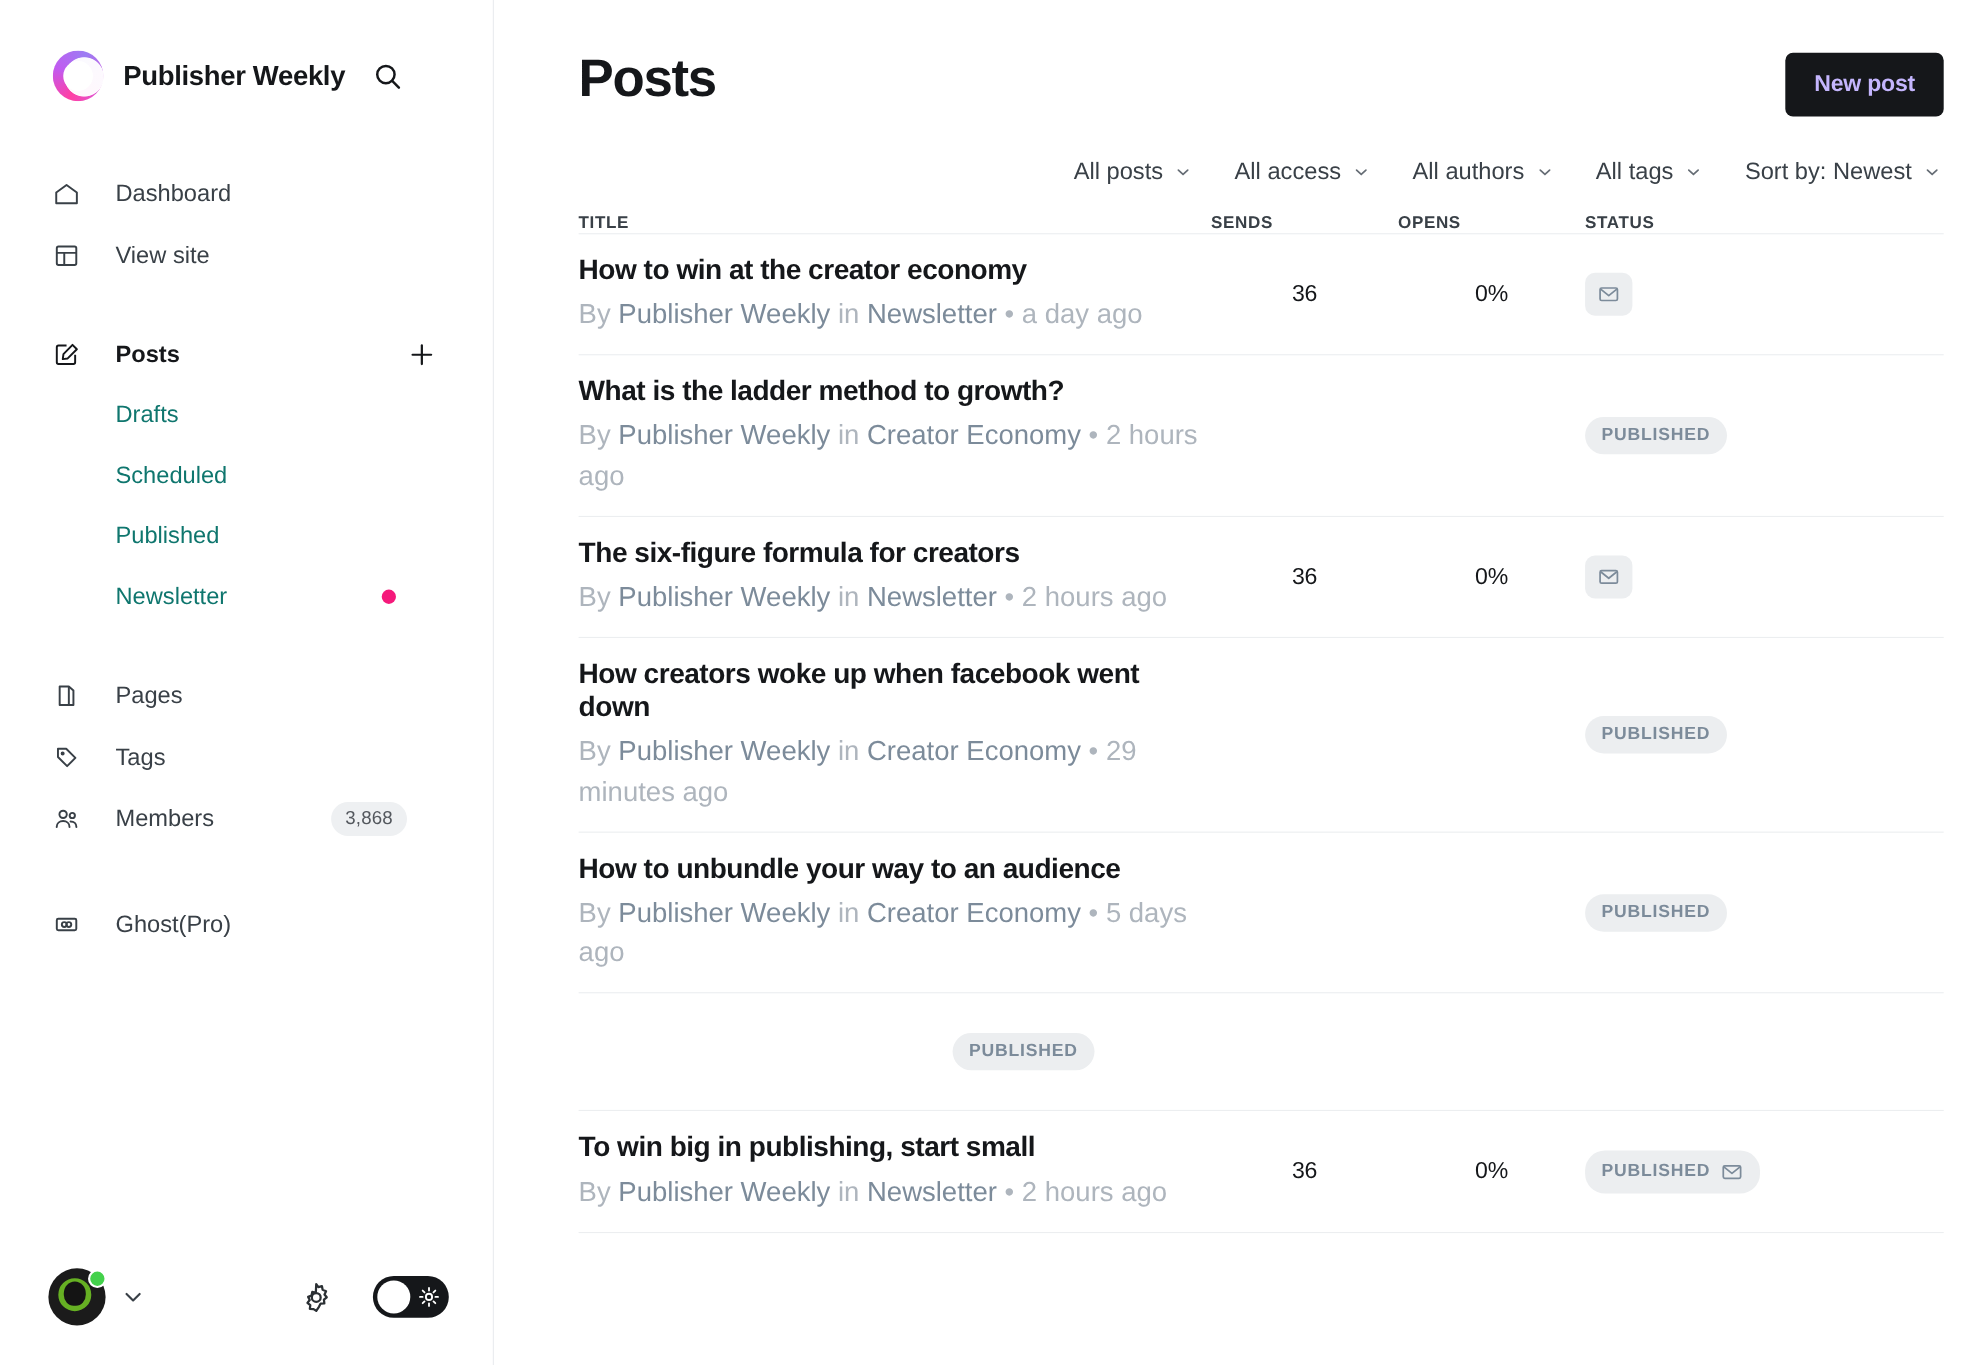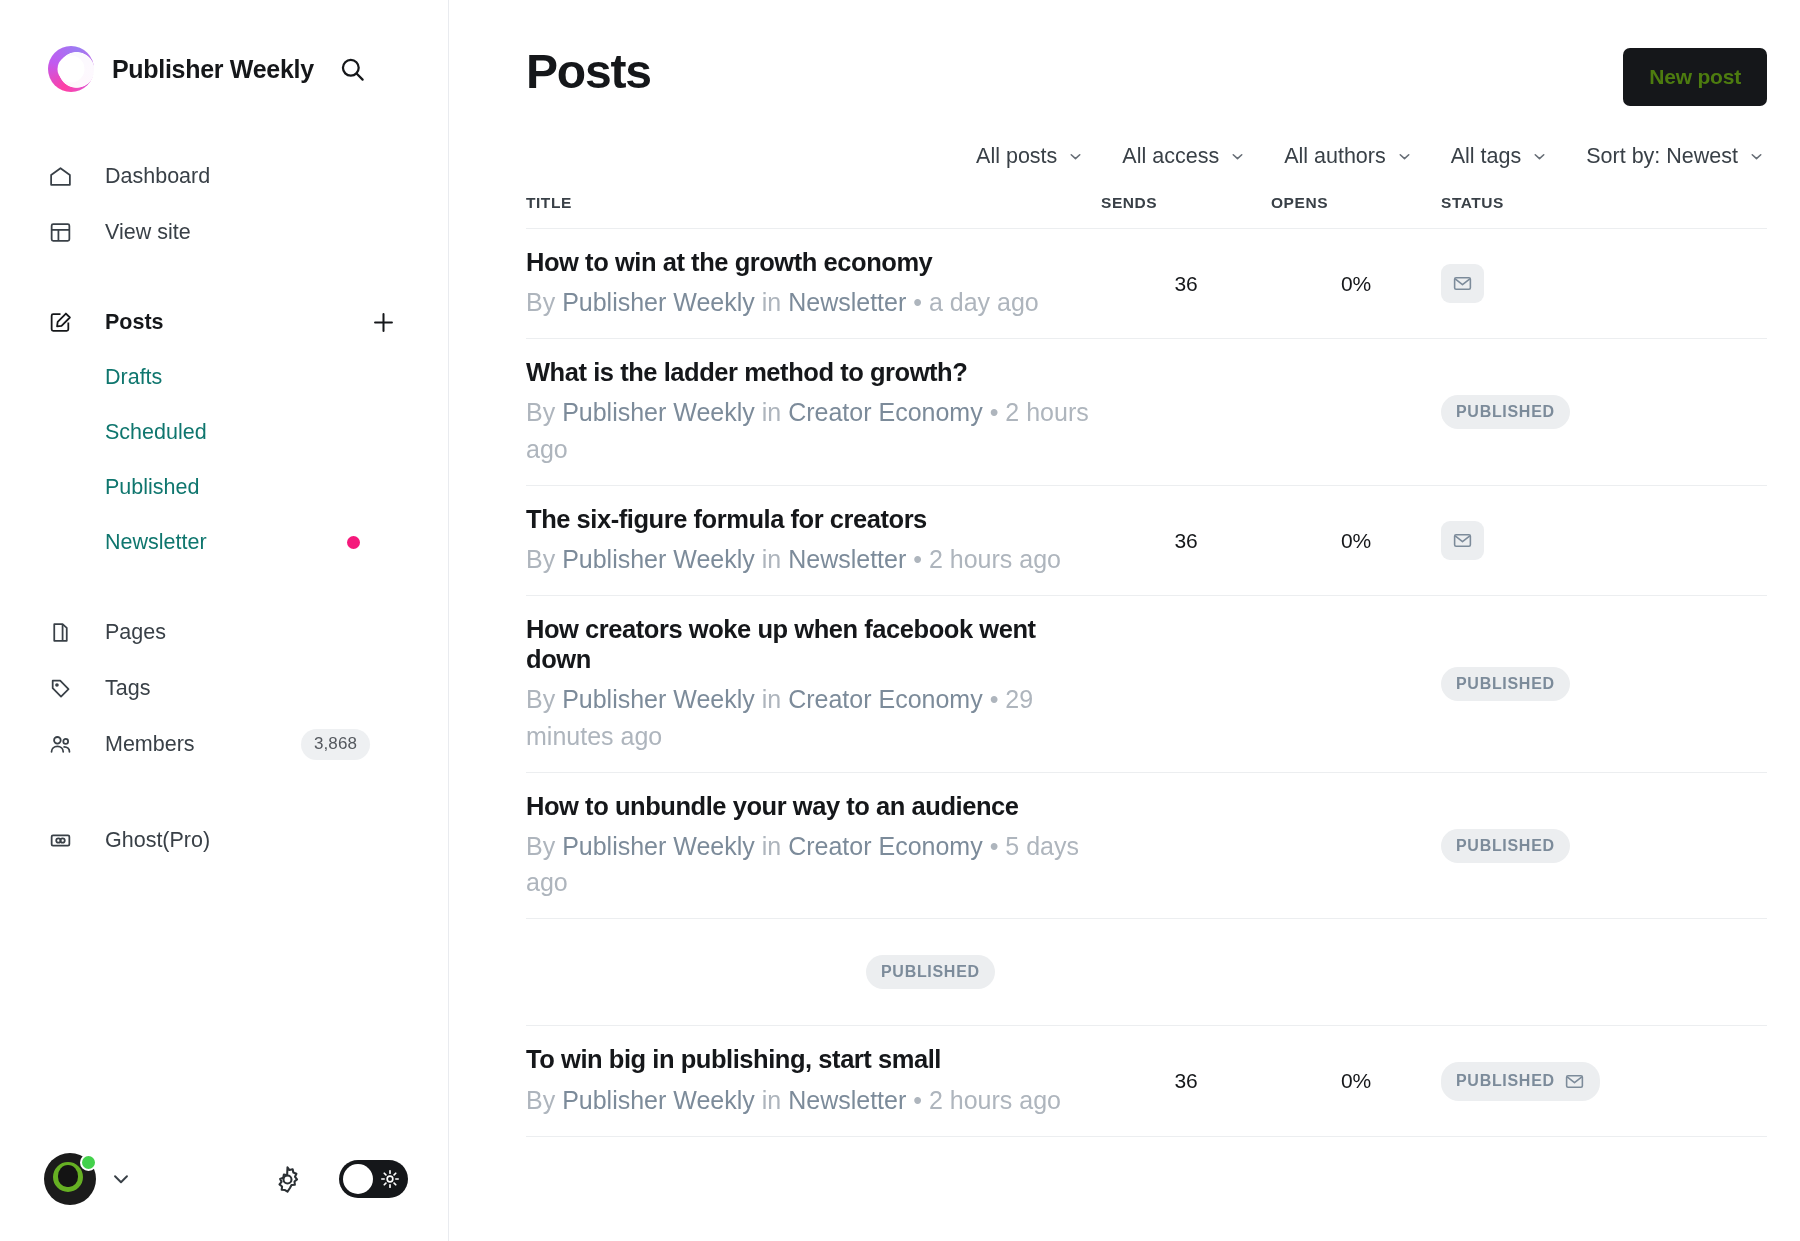--- a/index.html
+++ b/index.html
@@ -252,21 +252,21 @@
     font-size: 48px;
     font-weight: 700;
     color: #15171a;
     letter-spacing: -1.2px;
     line-height: 1;
   }
 
   .new-post-btn {
     margin-left: auto;
     background: #15171a;
-    color: #4d7c0f;
+    color: #c4b5fd;
     font-size: 21px;
     font-weight: 700;
     padding: 17px 26px;
     border-radius: 7px;
     border: none;
     cursor: pointer;
     letter-spacing: -0.2px;
     font-family: inherit;
     white-space: nowrap;
   }
@@ -290,21 +290,20 @@
   }
   .chev { color: #666d75; display: flex; align-items: center; }
 
   .table {
     margin-top: 25px;
   }
 
   .thead {
     display: flex;
     align-items: center;
-    padding-bottom: 16px;
     border-bottom: 1px solid #eceef0;
   }
   .th {
     font-size: 15.5px;
     font-weight: 600;
     letter-spacing: 0.55px;
     color: #394047;
     text-transform: uppercase;
   }
 
@@ -593,21 +592,21 @@
         <div class="thead">
           <div class="th col-title">TITLE</div>
           <div class="th col-sends">SENDS</div>
           <div class="th col-opens">OPENS</div>
           <div class="th col-status">STATUS</div>
         </div>
 
         <div id="rows">
             <div class="row">
               <div class="col-title">
-                <div class="post-title">How to win at the growth economy</div>
+                <div class="post-title">How to win at the creator economy</div>
                 <div class="post-meta">By <span class="strong">Publisher Weekly</span> in <span class="strong">Newsletter</span> • <span>a day ago</span></div>
               </div>
               <div class="col-sends cell-num">36</div>
               <div class="col-opens cell-num">0%</div>
               <div class="col-status"><span class="badge icon-only">
                   <span>
                     <svg width="21" height="21" viewBox="0 0 24 24" fill="none" stroke="currentColor" stroke-width="1.8" stroke-linejoin="round">
                       <rect x="3" y="5.5" width="18" height="13" rx="1.6"></rect>
                       <polyline points="3.6,6.6 12,13.4 20.4,6.6"></polyline>
                     </svg>

